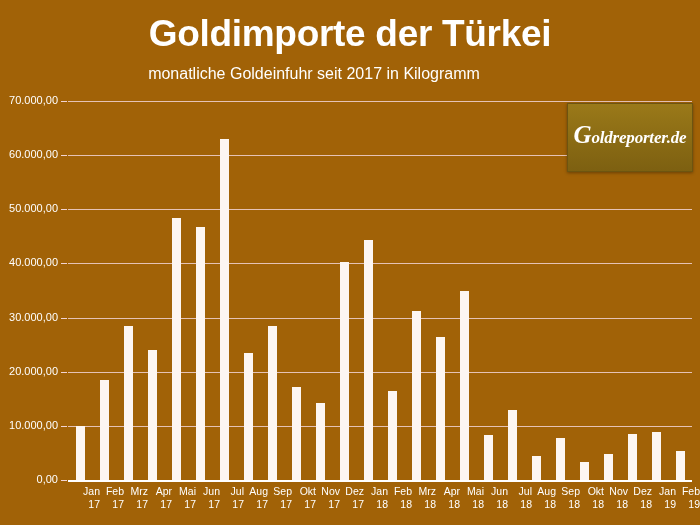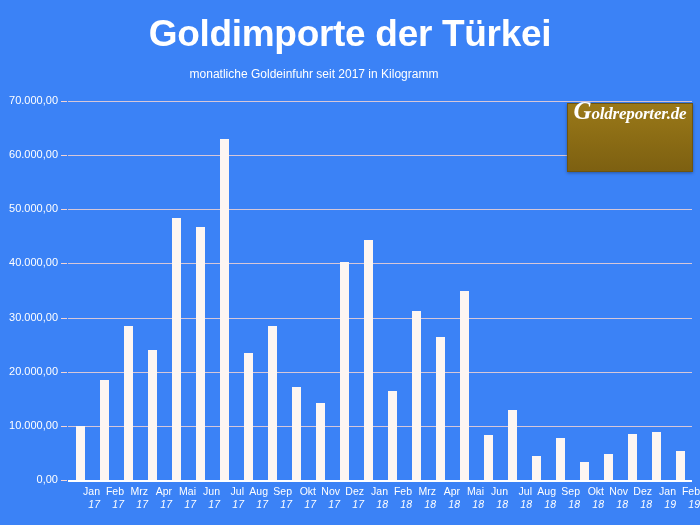--- a/index.html
+++ b/index.html
@@ -4,21 +4,21 @@
 <style>
   html, body {
     margin: 0;
     padding: 0;
     background: #ffffff;
   }
   #chart-root {
     position: relative;
     width: 700px;
     height: 525px;
-    background: #3b82f6;
+    background: #a16207;
     overflow: hidden;
     font-family: "Liberation Sans", sans-serif;
     -webkit-font-smoothing: antialiased;
   }
   
   #title {
     position: absolute;
     left: 0; top: 12px;
     width: 700px;
     text-align: center;
@@ -28,21 +28,21 @@
     letter-spacing: -0.3px;
     line-height: 44px;
     white-space: nowrap;
   }
   #subtitle {
     position: absolute;
     left: 0; top: 64px;
     width: 628px;
     text-align: center;
     color: #ffffff;
-    font-size: 12px;
+    font-size: 16px;
     font-weight: normal;
     line-height: 20px;
     white-space: nowrap;
   }
   
   #plot {
     position: absolute;
     left: 68px;
     top: 101px;
     width: 624px;
@@ -89,32 +89,33 @@
     position: absolute;
     top: 485px;
     width: 40px;
     text-align: right;
     color: #ffffff;
     font-size: 10.5px;
     line-height: 13px;
     white-space: nowrap;
   }
   .xtick .m { display: block; }
-  .xtick .y { display: block; font-style: italic; }
+  .xtick .y { display: block; }
   
   #logo {
     position: absolute;
     left: 567px;
     top: 103px;
     width: 124px;
     height: 67px;
     background: linear-gradient(180deg, #9a7919 0%, #8a6b14 55%, #7d6011 100%);
     border: 1px solid #6d5410;
     box-shadow: 0 1px 3px rgba(0,0,0,0.35);
     display: flex;
+    align-items: center;
     justify-content: center;
   }
   #logo-text {
     color: #ffffff;
     font-family: "Liberation Serif", serif;
     font-style: italic;
     font-weight: bold;
     font-size: 17px;
     letter-spacing: -0.2px;
     white-space: nowrap;

